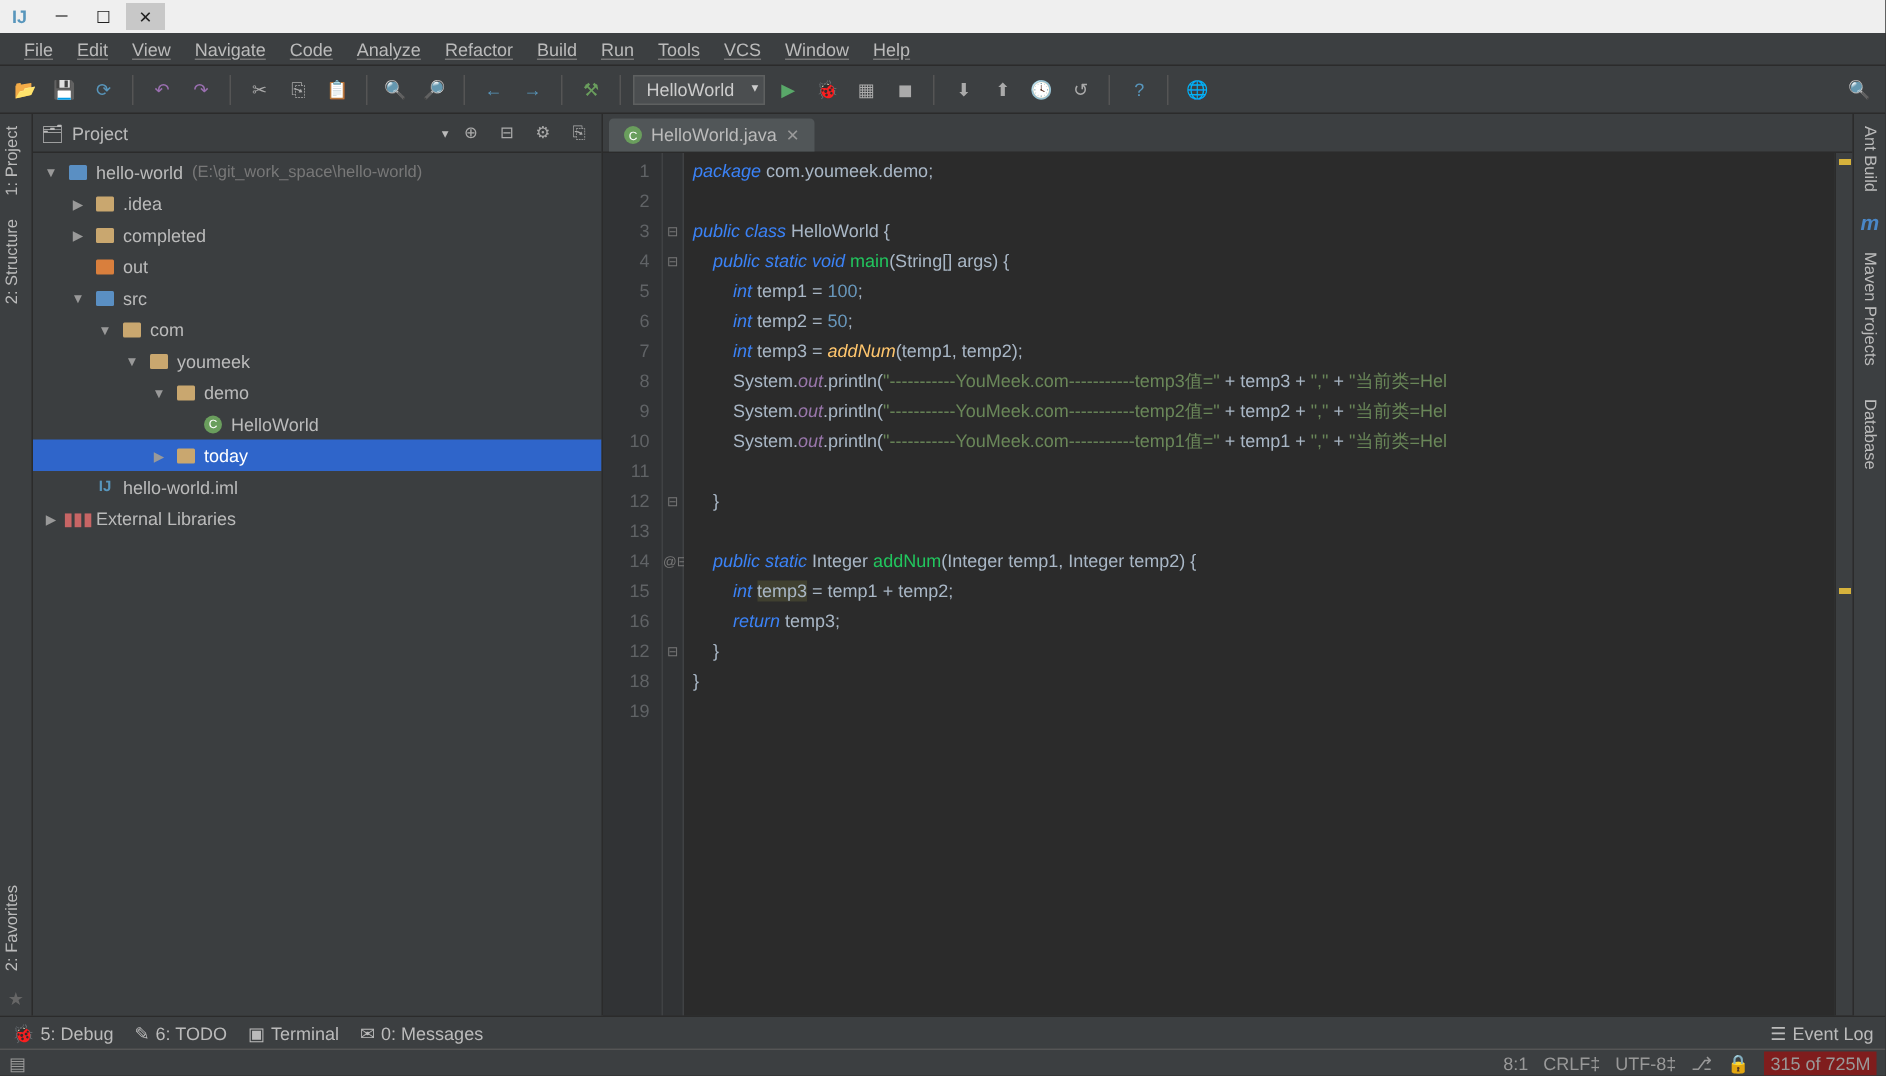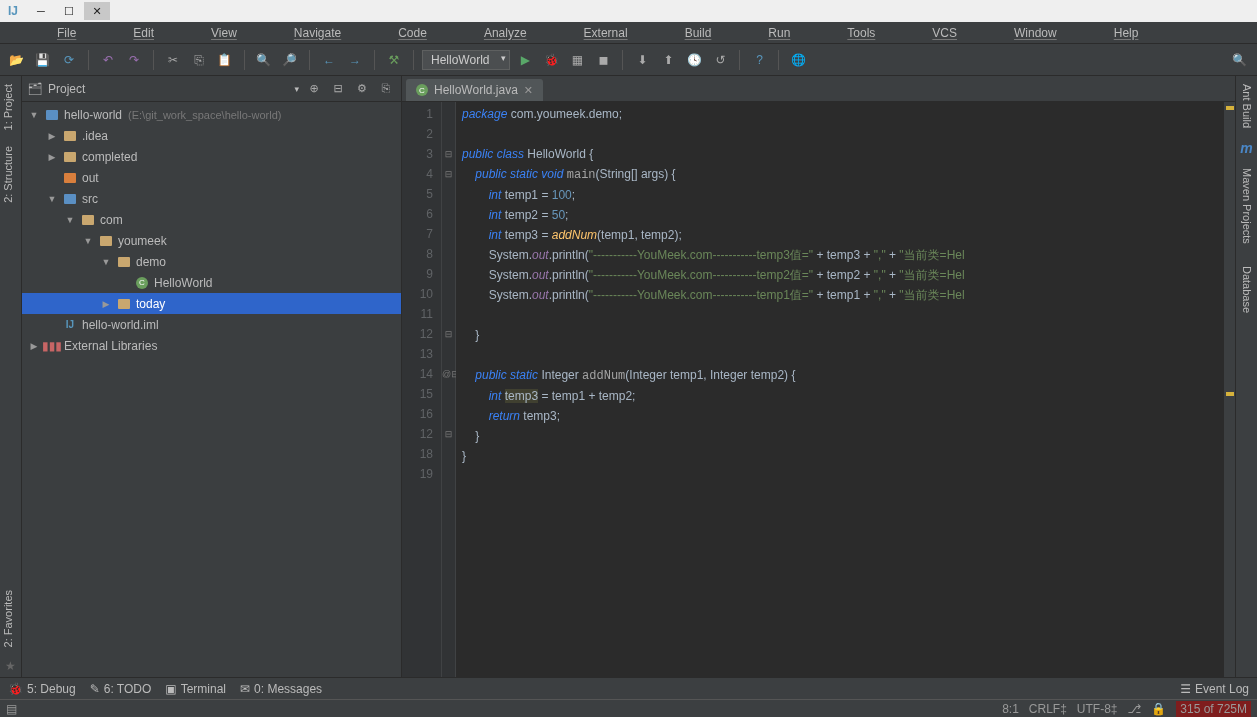--- a/index.html
+++ b/index.html
@@ -3,21 +3,21 @@
 <meta charset="utf-8">
 <style>
 * { margin: 0; padding: 0; box-sizing: border-box; font-family: "Segoe UI", Arial, sans-serif; font-size: 12px; }
 body { background: #3c3f41; color: #bbbbbb; overflow: hidden; width: 1257px; height: 717px; }
 .titlebar { background: #efefef; height: 22px; display: flex; align-items: center; padding: 0 4px; color: #222; }
 .titlebar .logo { width: 18px; height: 18px; display: flex; align-items: center; justify-content: center; font-weight: bold; color: #5896bc; margin-right: 6px; }
 .titlebar .title { flex: 1; text-align: center; font-size: 12px; }
 .titlebar .win-controls { display: flex; gap: 2px; }
 .titlebar .win-btn { width: 26px; height: 18px; display: flex; align-items: center; justify-content: center; font-size: 11px; }
 .menubar { background: #3c3f41; height: 22px; display: flex; align-items: center; padding: 0 8px; border-bottom: 1px solid #2b2b2b; }
-.menubar span { padding: 2px 8px; cursor: pointer; text-decoration: underline; text-decoration-color: #777; text-underline-offset: 2px; margin-left: 41px; }
+.menubar span { padding: 2px 8px; cursor: pointer; text-decoration: underline; text-decoration-color: #777; text-underline-offset: 2px; }
 .toolbar { background: #3c3f41; height: 32px; display: flex; align-items: center; padding: 0 6px; border-bottom: 1px solid #2b2b2b; gap: 4px; }
 .toolbar .sep { width: 1px; height: 20px; background: #555; margin: 0 4px; }
 .toolbar .btn { width: 22px; height: 22px; display: flex; align-items: center; justify-content: center; cursor: pointer; color: #aaa; }
 .toolbar .run-config { background: #4b4e50; border: 1px solid #5e6060; padding: 2px 20px 2px 8px; position: relative; color: #ccc; }
 .toolbar .run-config::after { content: "▾"; position: absolute; right: 4px; font-size: 9px; }
 .toolbar .commit-select { background: #4b4e50; border: 1px solid #5e6060; padding: 2px 20px 2px 8px; position: relative; color: #ccc; font-family: monospace; font-size: 11px; }
 .toolbar .commit-select::after { content: "▾"; position: absolute; right: 4px; font-size: 9px; }
 .toolbar .spacer { flex: 1; }
 .main { display: flex; height: calc(717px - 22px - 22px - 32px - 22px - 18px); }
 .left-gutter { width: 22px; background: #3c3f41; border-right: 1px solid #2b2b2b; display: flex; flex-direction: column; }
@@ -51,21 +51,21 @@
 .editor-body { flex: 1; display: flex; overflow: hidden; position: relative; }
 .line-numbers { width: 40px; background: #313335; text-align: right; padding: 2px 8px 2px 2px; color: #606366; font-family: "Consolas", monospace; font-size: 13px; line-height: 20px; border-right: 1px solid #404244;}
 .fold-gutter { width: 14px; background: #313335; border-right: 1px solid #404244; padding-top: 2px; }
 .fold-gutter div { height: 20px; font-size: 9px; color: #777; text-align: center; line-height: 20px; }
 .code { flex: 1; padding: 2px 6px; font-family: "Consolas", monospace; font-size: 13px; line-height: 20px; white-space: pre; overflow: hidden; background: #2b2b2b; color: #a9b7c6;}
 .marker-bar { width: 12px; background: #3c3f41; border-left: 1px solid #2b2b2b; position: relative; }
 .marker-bar .mk { position: absolute; width: 8px; height: 4px; left: 2px; }
 .kw { color: #3b82f6; font-style: italic; }
 .str { color: #6a8759; }
 .num { color: #6897bb; }
-.mth { color: #a3a3a3; font-family: Liberation Mono, monospace; }
+.mth { color: #22c55e; }
 .mthi { color: #ffc66d; font-style: italic; }
 .fld { color: #9876aa; font-style: italic; }
 .warn-u { background: rgba(128,128,64,0.25); }
 .bottom-tabs { height: 22px; background: #3c3f41; border-top: 1px solid #2b2b2b; display: flex; align-items: center; padding: 0 8px; gap: 14px; font-size: 11px; }
 .bottom-tabs .bt { display: flex; align-items: center; gap: 4px; cursor: pointer; }
 .bottom-tabs .spacer { flex: 1; }
 .statusbar { height: 18px; background: #3c3f41; border-top: 1px solid #555; display: flex; align-items: center; padding: 0 6px; font-size: 11px; color: #999; gap: 10px; font-family: monospace; }
 .statusbar .spacer { flex: 1; }
 </style>
 </head>
@@ -80,21 +80,21 @@
   </div>
 </div>
 
 <div class="menubar">
   <span>File</span>
   <span>Edit</span>
   <span>View</span>
   <span>Navigate</span>
   <span>Code</span>
   <span>Analyze</span>
-  <span>External</span>
+  <span>Refactor</span>
   <span>Build</span>
   <span>Run</span>
   <span>Tools</span>
   <span>VCS</span>
   <span>Window</span>
   <span>Help</span>
 </div>
 
 <div class="toolbar">
   <span class="btn">📂</span>

